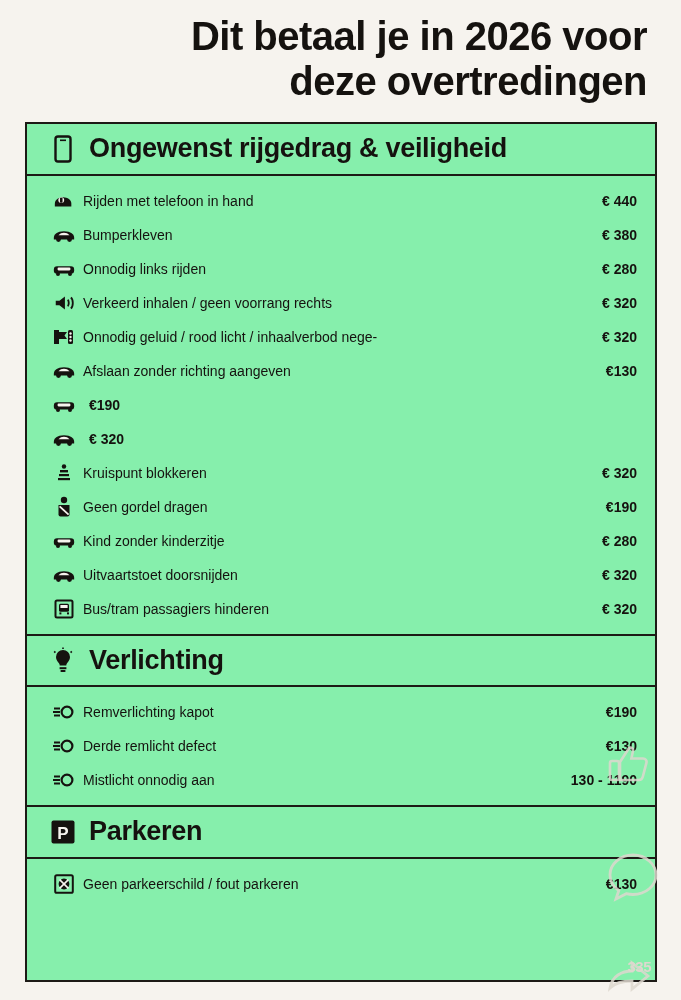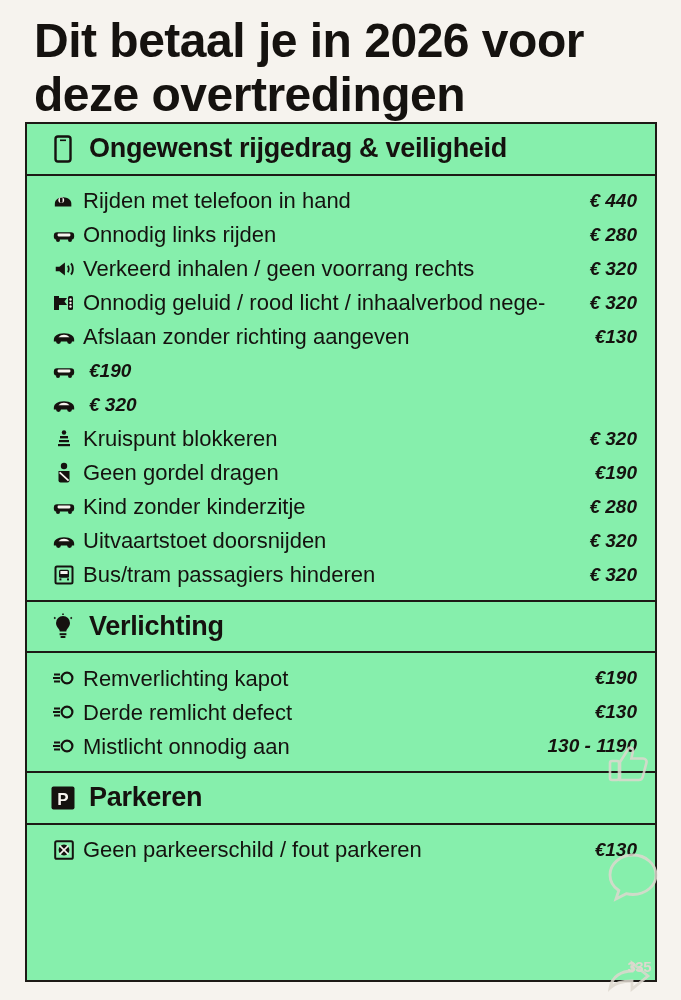--- a/index.html
+++ b/index.html
@@ -15,22 +15,22 @@
     overflow: hidden;
     position: relative;
   }
   .page {
     width: 681px;
     height: 1000px;
     position: relative;
     box-sizing: border-box;
   }
   .title {
-    text-align: left;
-    font-size: 48px;
+    text-align: right;
+    font-size: 40px;
     font-weight: bold;
     line-height: 1.12;
     letter-spacing: -0.5px;
     padding: 14px 34px 0 34px;
     box-sizing: border-box;
   }
   .title-line {
     display: block;
     white-space: nowrap;
   }
@@ -78,33 +78,32 @@
   .row .r-icon {
     width: 30px;
     flex: 0 0 30px;
     display: flex;
     align-items: center;
     justify-content: center;
     color: #15120f;
   }
   .row .r-label {
     flex: 1 1 auto;
-    font-size: 22px;
+    font-size: 14px;
     line-height: 1.15;
     white-space: nowrap;
     overflow: hidden;
     padding-left: 4px;
   }
   .row .r-amount {
     flex: 0 0 auto;
-    font-size: 19px;
+    font-size: 14px;
     font-weight: bold;
     padding-left: 10px;
     white-space: nowrap;
-    font-style: italic;
   }
   .sec-sep {
     border-top: 2px solid #1d1a16;
   }
   
   .wm {
     position: absolute;
     color: #ded8cf;
     opacity: 0.85;
     pointer-events: none;
@@ -151,20 +150,32 @@
           <svg width="22" height="20" viewBox="0 0 24 20">
               <path d="M2 13c0-4 4-7 9-7s9 3 9 7v3H2z" fill="#15120f"></path>
               <circle cx="9" cy="9" r="3.2" fill="#f6f3ee"></circle>
               <rect x="7.6" y="6.4" width="2.8" height="5.4" rx="0.8" fill="#15120f"></rect>
             </svg>
         </span>
         <span class="r-label">Rijden met telefoon in hand</span>
         <span class="r-amount">€ 440</span>
       </div>
 
+      <div class="row">
+        <span class="r-icon">
+          <svg width="24" height="16" viewBox="0 0 26 16">
+              <path d="M2 11c0-3.5 3.5-7 11-7s11 3.5 11 7v2H2z" fill="#15120f"></path>
+              <circle cx="7" cy="13" r="2.6" fill="#15120f"></circle>
+              <circle cx="19" cy="13" r="2.6" fill="#15120f"></circle>
+              <path d="M7 8.4c1.6-2 3.6-2.8 6-2.8s4.4.8 6 2.8z" fill="#f6f3ee"></path>
+            </svg>
+        </span>
+        <span class="r-label">Bumperkleven</span>
+        <span class="r-amount">€ 380</span>
+      </div>
 
       <div class="row">
         <span class="r-icon">
           <svg width="24" height="16" viewBox="0 0 26 16">
               <rect x="2" y="5" width="22" height="8" rx="3.5" fill="#15120f"></rect>
               <rect x="6" y="6.4" width="14" height="3.2" rx="1.2" fill="#f6f3ee"></rect>
               <circle cx="6.5" cy="13.5" r="2.2" fill="#15120f"></circle>
               <circle cx="19.5" cy="13.5" r="2.2" fill="#15120f"></circle>
             </svg>
         </span>

